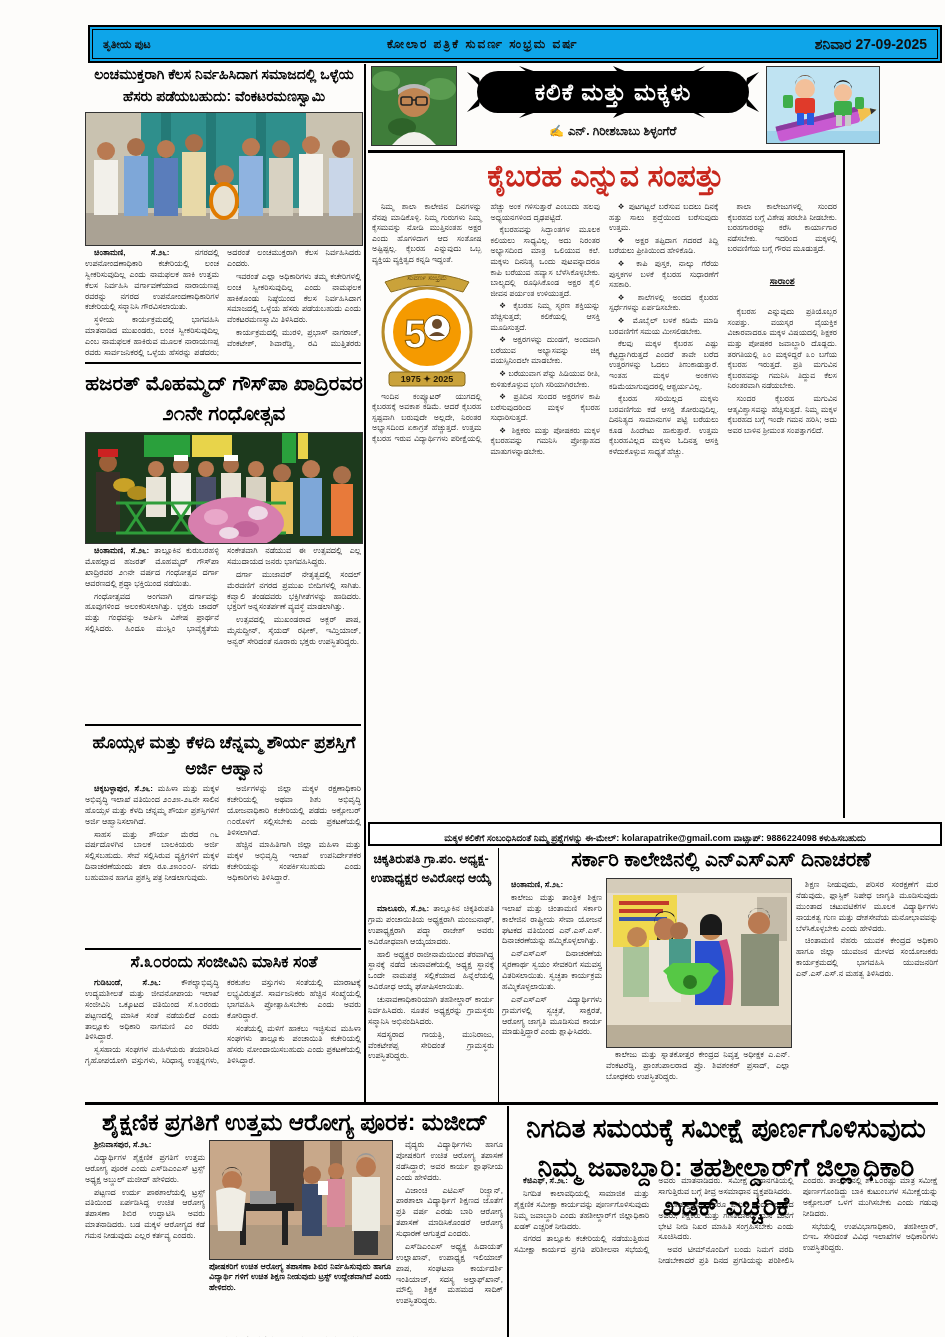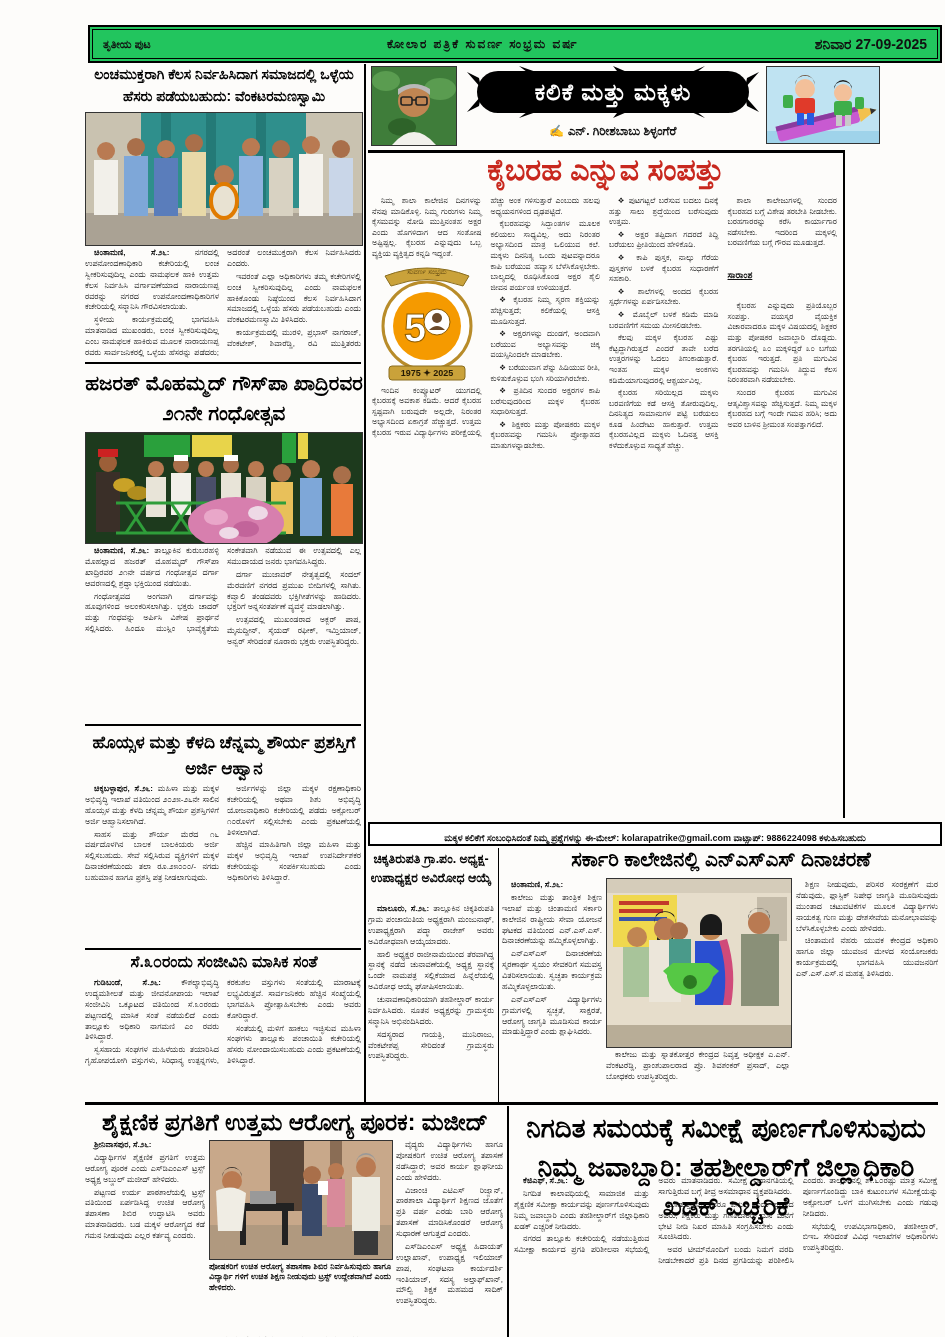--- a/index.html
+++ b/index.html
@@ -1,40 +1,40 @@
 <!DOCTYPE html>
 <html><head>
 <meta charset="utf-8">
 <style>
   html,body{margin:0;padding:0;background:#e9e7e2;}
   .page{position:relative;width:945px;height:1337px;background:#fdfcfa;margin:0 auto;
         font-family:"Liberation Sans",sans-serif;color:#111;overflow:hidden;}
   .abs{position:absolute;}
   
-  .masthead{border:2px solid #000;padding:2px;background:#22c55e;text-align:center;}
+  .masthead{border:2px solid #000;padding:2px;background:#0ea5e9;text-align:center;}
   .masthead-in{border:1px solid #000;height:100%;display:flex;align-items:center;
     justify-content:space-between;padding:0 10px;box-sizing:border-box;}
   .mh-left{font-size:11px;font-weight:bold;}
   .mh-center{font-size:12px;font-weight:bold;letter-spacing:2px;}
   .mh-right{font-size:14px;font-weight:bold;}
   
   .hl{font-weight:bold;text-align:center;color:#000;}
   .hl-red{color:#c8281e;}
   
   .body-copy{font-size:8px;line-height:1.36;text-align:justify;overflow:hidden;}
   .body-copy p{margin:0 0 2px 0;text-indent:9px;}
   .cols2{column-count:2;column-gap:8px;}
   .cols3{column-count:3;column-gap:9px;}
   .cols4{column-count:4;column-gap:9px;}
   .dl{font-weight:bold;}
   .rule-h{background:#000;}
   .rule-v{background:#000;}
   .photo{border:1px solid #333;background:#ddd;overflow:hidden;}
   .caption{font-size:8px;font-weight:bold;line-height:1.3;text-align:justify;overflow:hidden;}
-  .subhead{font-size:9px;font-weight:bold;margin:20px 0;text-decoration:underline;}
+  .subhead{font-size:9px;font-weight:bold;text-align:center;margin:20px 0;text-decoration:underline;}
   .flow-logo{width:104px;margin:2px auto;display:block;break-inside:avoid;}
   
   .starburst-wrap{position:relative;}
   .starburst-title{position:absolute;left:0;top:0;width:100%;height:100%;
     display:flex;align-items:center;justify-content:center;color:#fff;
     font-weight:bold;font-size:23px;letter-spacing:1px;}
   .byline{font-size:12px;font-weight:bold;text-align:center;}
   .contact{border:2px solid #000;background:#fff;display:flex;align-items:center;
     justify-content:center;font-size:9px;font-weight:bold;}
 </style>
@@ -242,21 +242,21 @@
           <path d="M67 22 a9 9 0 0 1 18 0 l-2 -5 a9 7 0 0 0 -14 0 z" fill="#222"></path>
         <rect x="67" y="34" width="18" height="15" rx="3" fill="#3fae4a"></rect>
         <rect x="69" y="48" width="6" height="11" fill="#c9c9c9"></rect>
           <rect x="78" y="48" width="6" height="11" fill="#c9c9c9"></rect>
         <rect x="88" y="30" width="9" height="12" rx="2" fill="#3fae4a"></rect>
       </g>
     </svg>
   </div>
 
   <div class="abs" style="left:368px;top:150px;width:477px;height:668px;border-top:3px solid #000;border-right:2px solid #000;box-sizing:border-box;">
-    <div class="hl hl-red" style="font-size:30px;text-align:center;">ಕೈಬರಹ ಎನ್ನುವ ಸಂಪತ್ತು</div>
+    <div class="hl hl-red" style="font-size:30px;padding-top:6px;text-align:center;">ಕೈಬರಹ ಎನ್ನುವ ಸಂಪತ್ತು</div>
     <div class="body-copy cols4" style="margin:8px 6px 0 4px;height:606px;font-size:7.8px;">
       <p><span>ನಿಮ್ಮ ಶಾಲಾ ಕಾಲೇಜಿನ ದಿನಗಳನ್ನು ನೆನಪು ಮಾಡಿಕೊಳ್ಳಿ. ನಿಮ್ಮ ಗುರುಗಳು ನಿಮ್ಮ ಕೈಸಮವಸ್ನು ನೋಡಿ ಮುತ್ತಿನಂತಹ ಅಕ್ಷರ ಎಂದು ಹೊಗಳಿದಾಗ ಆದ ಸಂತೋಷ ಅಷ್ಟಿಷ್ಟಲ್ಲ. ಕೈಬರಹ ಎನ್ನುವುದು ಒಬ್ಬ ವ್ಯಕ್ತಿಯ ವ್ಯಕ್ತಿತ್ವದ ಕನ್ನಡಿ ಇದ್ದಂತೆ.</span></p>
       <svg class="flow-logo" width="104" height="122" viewBox="0 0 104 122">
         <path d="M10 14 q42 -16 84 0 l-6 10 q-36 -13 -72 0 z" fill="#caa23a" stroke="#8a6d1e"></path>
         <text x="52" y="12" font-size="7" text-anchor="middle" fill="#5a4310">ಸುವರ್ಣ ಸಂಭ್ರಮ</text>
         <circle cx="52" cy="64" r="44" fill="#fff" stroke="#b88c2a" stroke-width="3"></circle>
         <circle cx="52" cy="64" r="34" fill="#f59a00"></circle>
         <text x="40" y="80" font-size="40" font-weight="bold" fill="#fff" stroke="#8a5a00" stroke-width="1" text-anchor="middle">5</text>
         <circle cx="62" cy="60" r="13" fill="#fff" stroke="#8a5a00"></circle>
         <circle cx="62" cy="56" r="5" fill="#6b4a2a"></circle>

